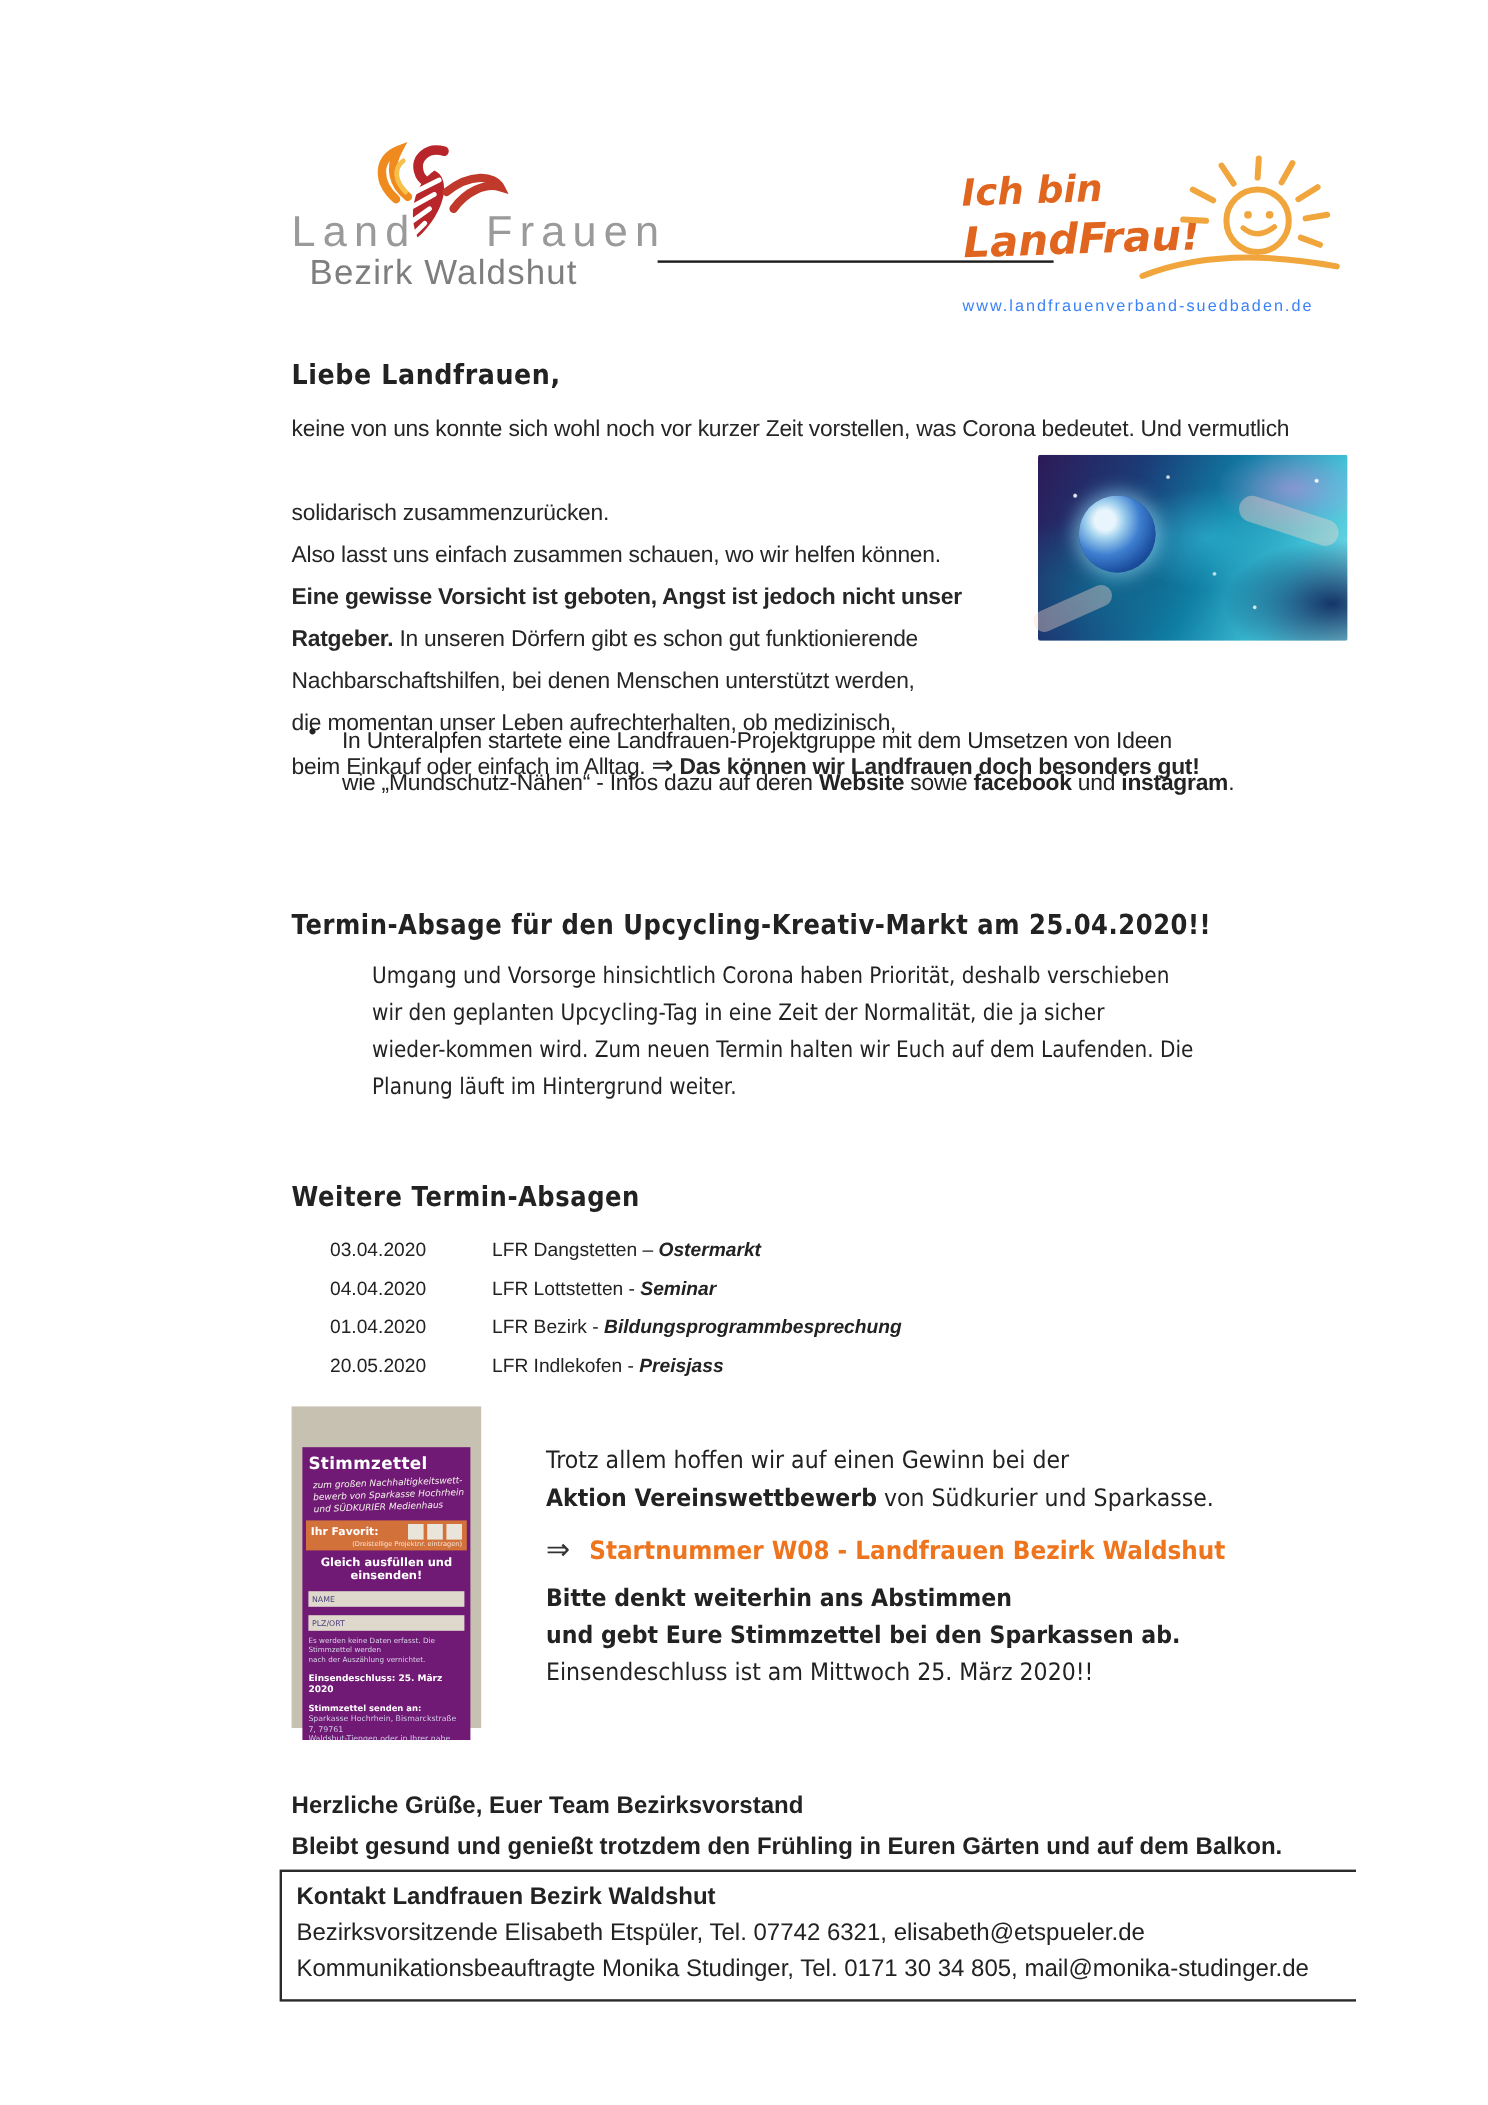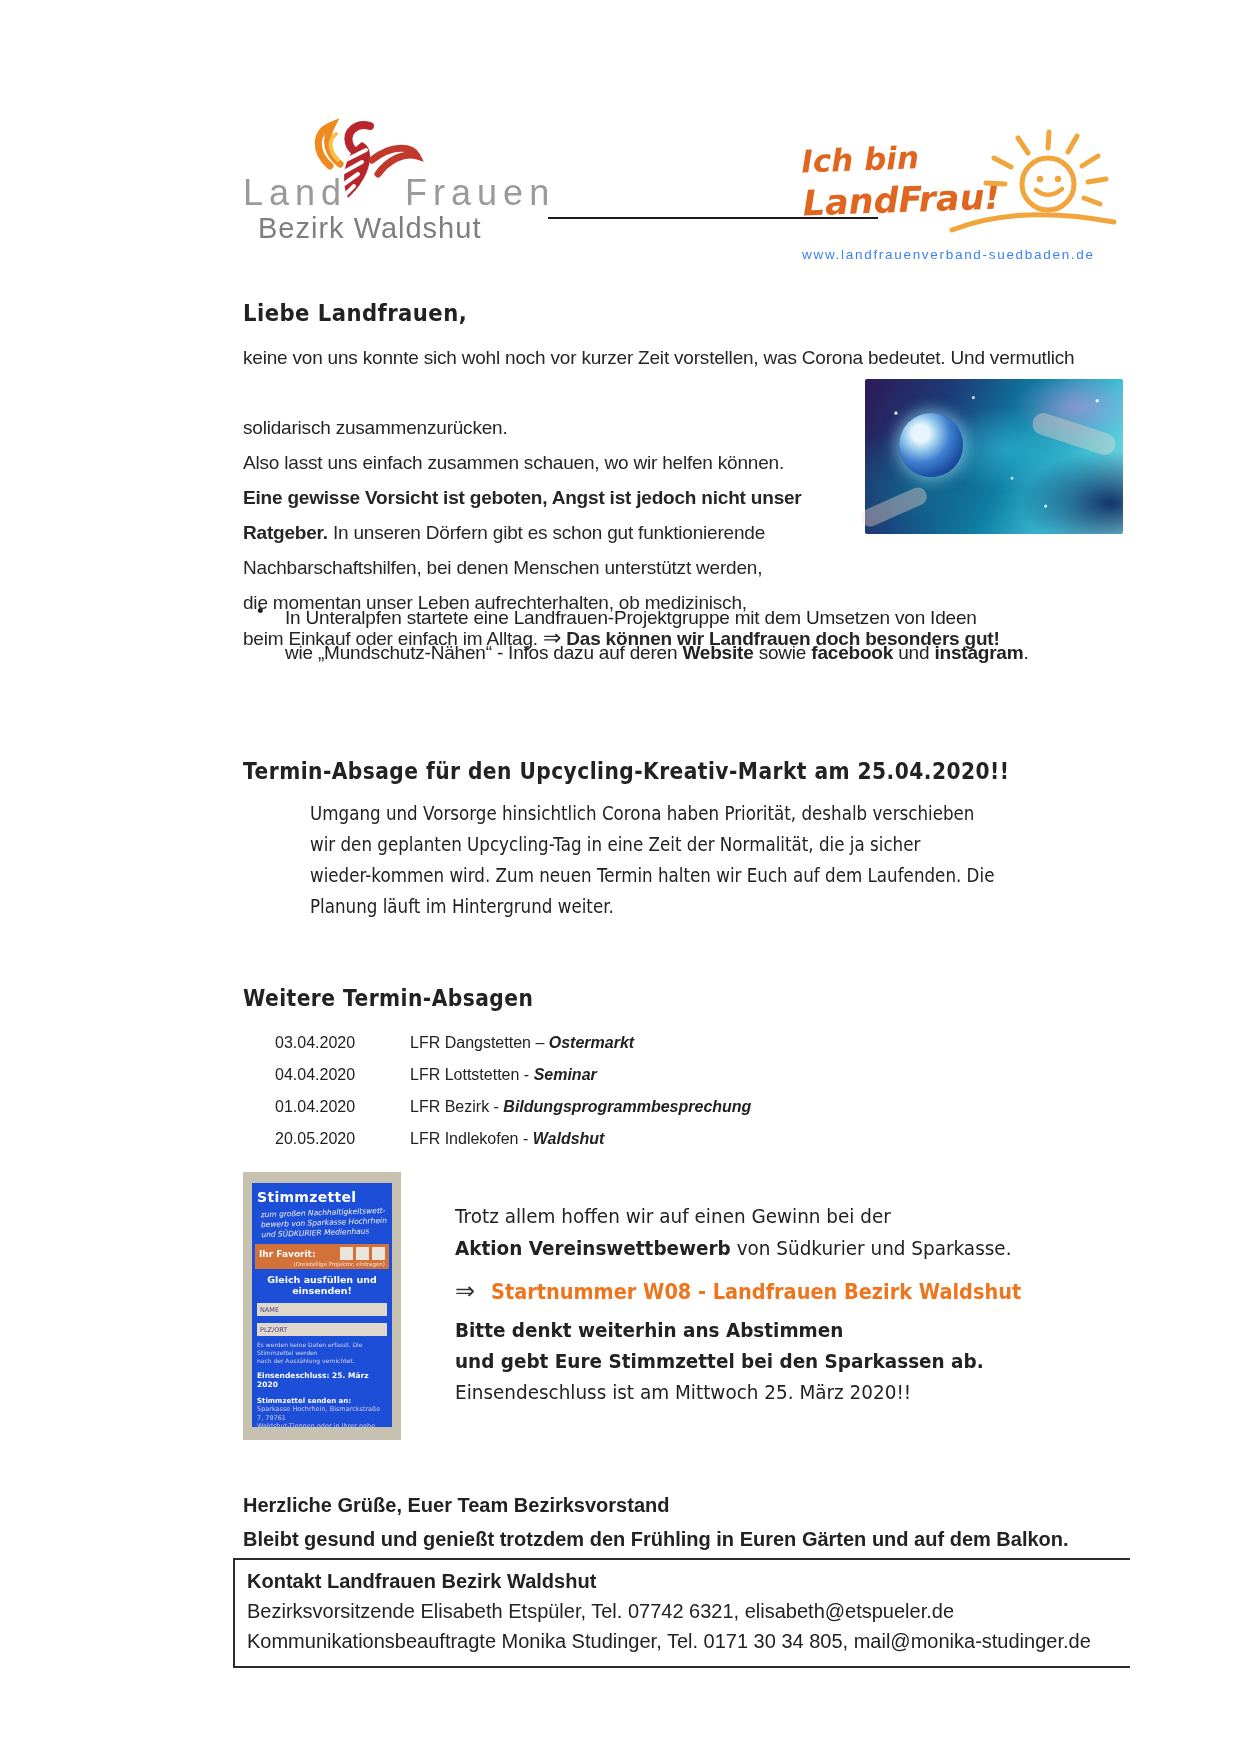--- a/index.html
+++ b/index.html
@@ -60,21 +60,21 @@
   .absage { position:absolute; left:133px; top:758px; width:1000px; }
   .absage .body { margin:14px 0 0 67px; font-size:19px; line-height:31px; }
 
   .weitere { position:absolute; left:133px; top:985px; width:1000px; }
   .weitere .rows { margin:16px 0 0 32px; font-size:16px; line-height:32px; }
   .weitere .row { display:grid; grid-template-columns:135px auto; }
   .weitere .event { font-style:italic; }
 
   .vote-row { position:absolute; left:133px; top:1172px; width:1000px; display:flex; }
   .photo { width:158px; height:268px; background:#c7c1b2; padding:11px 9px 13px 9px; flex:none; }
-  .ballot { background:#1d4ed8; height:100%; padding:6px 5px; color:#fff; font-family:"DejaVu Sans", sans-serif; overflow:hidden; }
+  .ballot { background:#701a75; height:100%; padding:6px 5px; color:#fff; font-family:"DejaVu Sans", sans-serif; overflow:hidden;margin-top:23px; }
   .b-title { font-size:14px; font-weight:bold; letter-spacing:.3px; }
   .b-sub { font-size:7.5px; line-height:10px; margin:3px 0 0 4px; font-style:italic; transform:rotate(-2deg); color:#f2efe8; }
   .b-bar { background:#d3713b; margin:6px -2px 0 -2px; padding:3px 4px 2px 4px; }
   .b-bar .row1 { display:flex; align-items:center; }
   .b-fav { font-size:9px; font-weight:bold; flex:1; }
   .b-box { width:13px; height:13px; background:#eae5da; display:inline-block; margin-left:3px; }
   .b-barnote { font-size:5.5px; text-align:right; color:#f6e6d6; margin-top:1px; }
   .b-fill { font-size:9.5px; font-weight:bold; text-align:center; margin-top:5px; }
   .b-field { background:#ded9cc; color:#4a3f7d; font-size:6.5px; padding:3px 3px 2px 3px; margin-top:7px; height:13px; }
   .b-note { font-size:6px; line-height:8px; margin-top:5px; color:#d9d4e8; }
@@ -194,21 +194,21 @@
       <div class="row">
         <span>04.04.2020</span>
         <span><span>LFR Lottstetten -</span> <b class="event">Seminar</b></span>
       </div>
       <div class="row">
         <span>01.04.2020</span>
         <span><span>LFR Bezirk -</span> <b class="event">Bildungsprogrammbesprechung</b></span>
       </div>
       <div class="row">
         <span>20.05.2020</span>
-        <span><span>LFR Indlekofen -</span> <b class="event">Waldshut</b></span>
+        <span><span>LFR Indlekofen -</span> <b class="event">Preisjass</b></span>
       </div>
     </div>
   </section>
 
   <section class="vote-row">
     <div class="photo">
       <div class="ballot">
         <div class="b-title">Stimmzettel</div>
         <div class="b-sub">
           <span>zum großen Nachhaltigkeitswett-</span><br>

